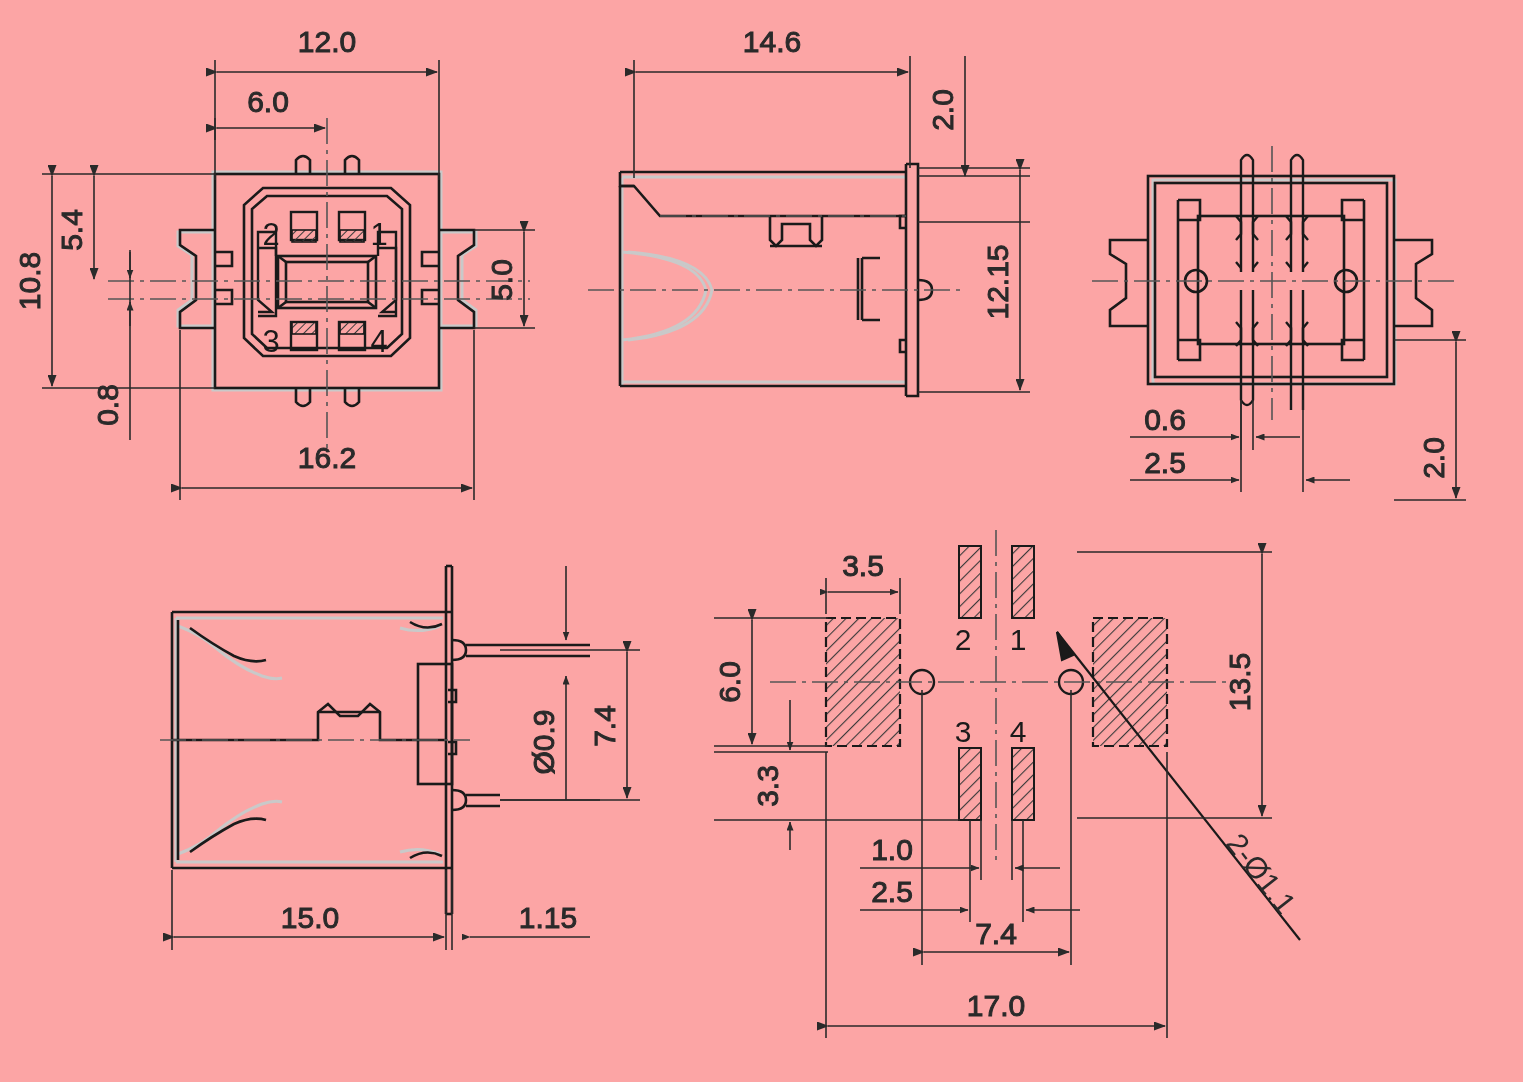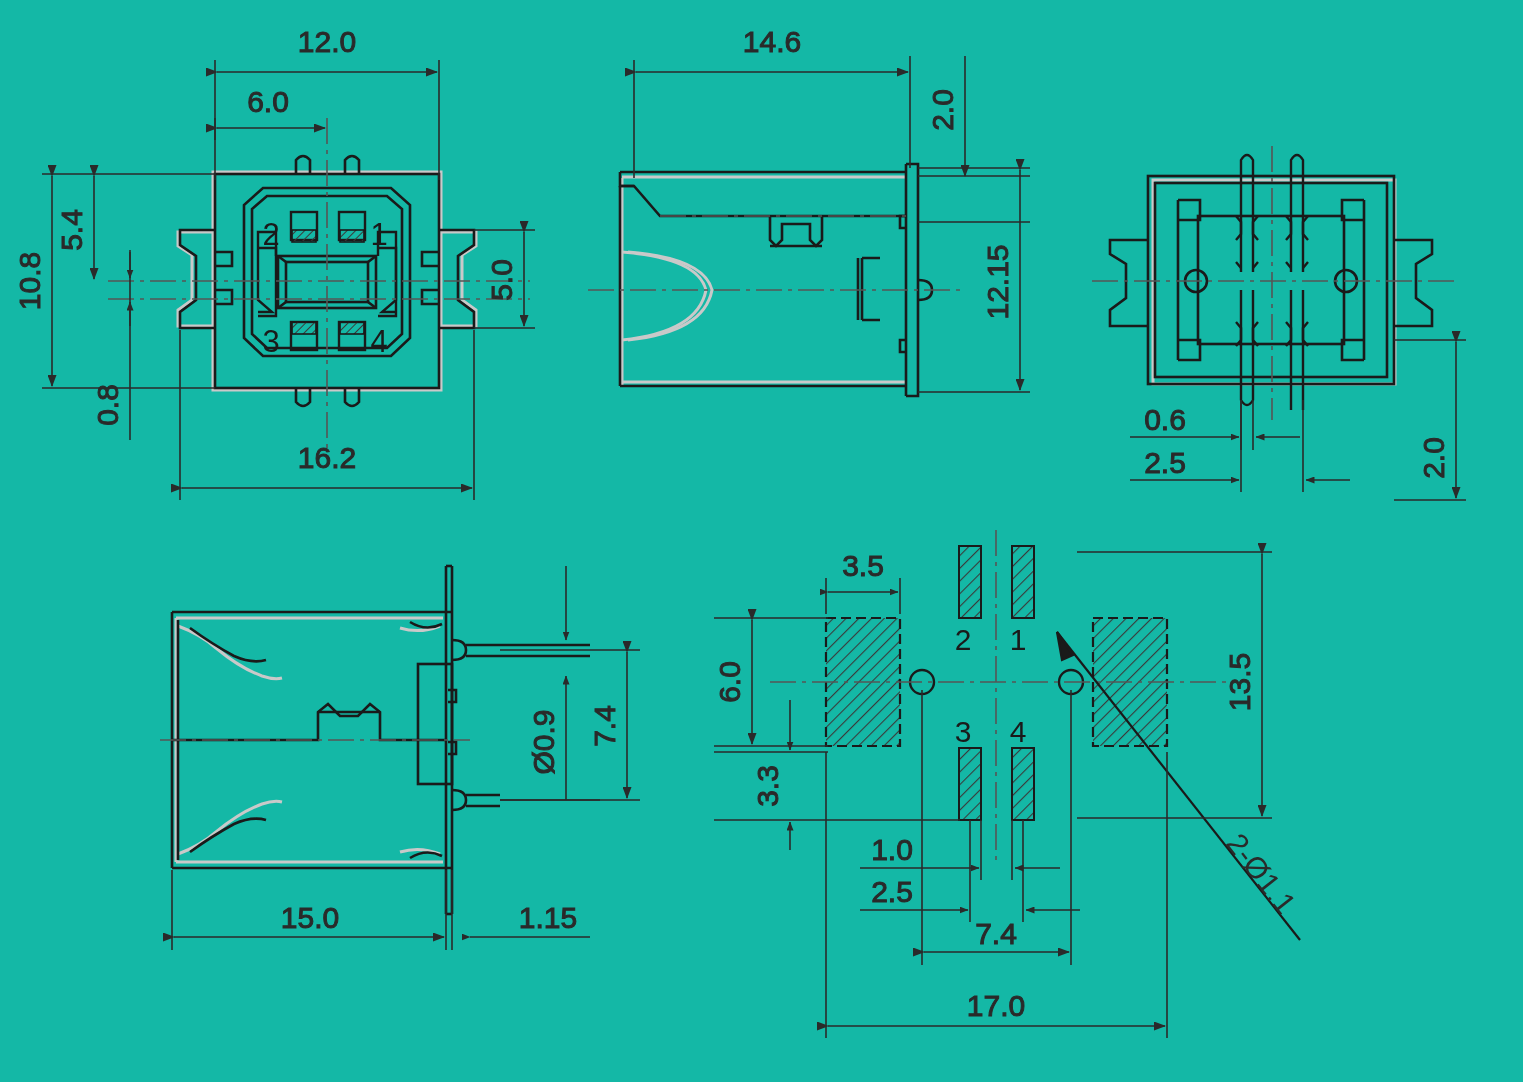--- a/index.html
+++ b/index.html
@@ -1,17 +1,17 @@
 <!DOCTYPE html>
 <html><head>
 <meta charset="utf-8">
 <style>
   html,body{margin:0;padding:0;background:#ffffff;}
   body{width:1523px;height:1082px;overflow:hidden;font-family:"Liberation Sans",sans-serif;}
-  #sheet{position:relative;width:1523px;height:1082px;background:#14b8a6;}
+  #sheet{position:relative;width:1523px;height:1082px;background:#fca5a5;}
   svg{display:block;}
   .dimtxt{font-family:"Liberation Sans",sans-serif;font-size:30px;fill:#2a2a2a;}
   .pinnum{font-family:"Liberation Sans",sans-serif;font-size:31px;fill:#1a1a1a;}
   .padnum{font-family:"Liberation Sans",sans-serif;font-size:30px;fill:#1a1a1a;}
 </style>
 </head>
 <body>
 
 <div id="sheet">
 <svg width="1523" height="1082" viewBox="0 0 1523 1082">

